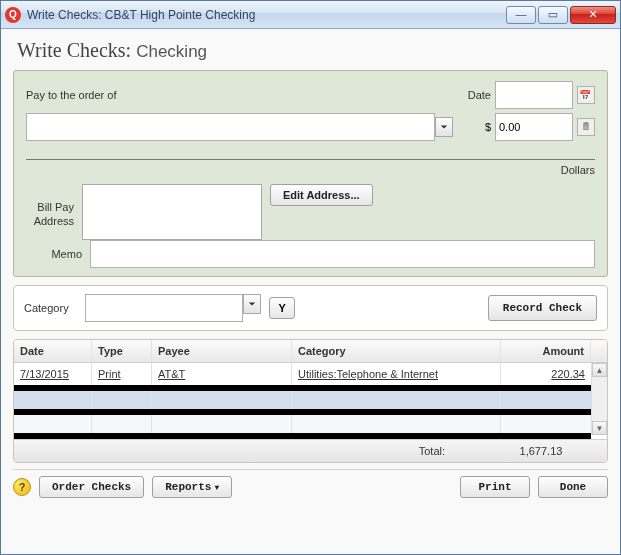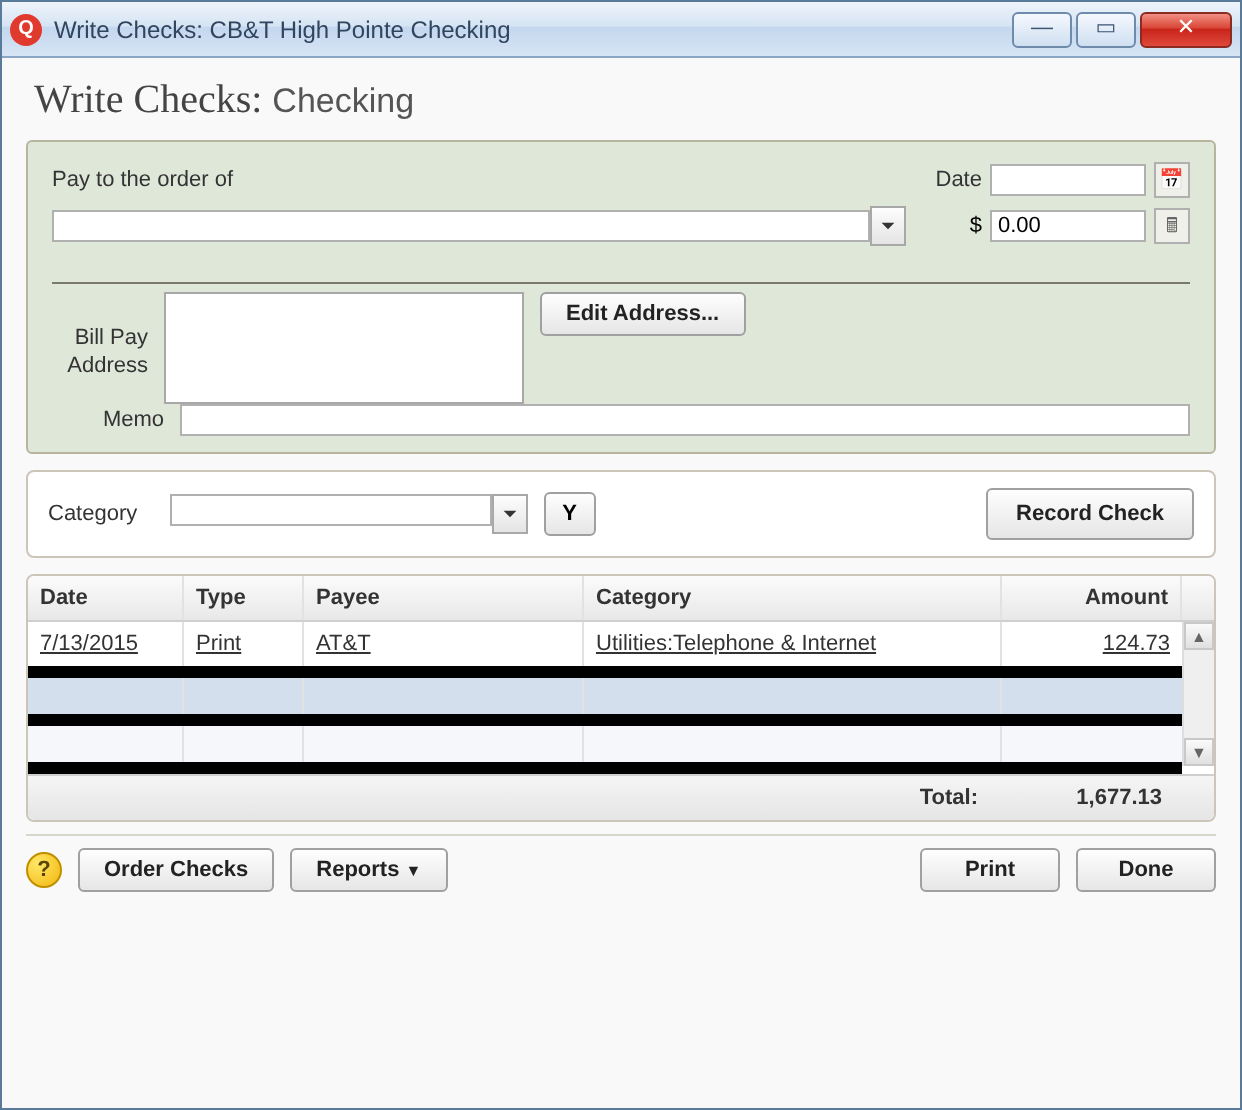--- a/index.html
+++ b/index.html
@@ -99,21 +99,21 @@
   .label {
     color: #333;
     margin-right: 8px;
   }
   select, input[type="text"] {
     font-family: Tahoma, Arial, sans-serif;
     font-size: 11px;
     border: 1px solid #b0b0b0;
     background: #fff;
     padding: 2px 3px;
-    height: 16px;
+    height: 28px;
   }
   select { height: 20px; }
   .check-panel {
     border: 1px solid #b7b59e;
     background: #dfe7d9;
     border-radius: 3px;
     padding: 10px 12px 8px 12px;
     margin-bottom: 8px;
     position: relative;
   }
@@ -184,20 +184,21 @@
     font-size: 11px;
     color: #222;
     height: 22px;
     display: inline-flex;
     align-items: center;
     justify-content: center;
     white-space: nowrap;
   }
   .btn.bold {
     font-weight: bold;
+    font-family: Liberation Mono, monospace;
   }
   .memo-row {
     display: flex;
     align-items: center;
   }
   .memo-row .label { width: 56px; text-align: right; }
   .memo-input { flex: 1; }
   .date-block { display:flex; flex-direction:column; gap:4px; align-items:flex-end; }
   .date-row2 { display:flex; align-items:center; gap:4px; }
   .date-row2 .lbl2 { color:#333; }
@@ -278,25 +279,26 @@
   }
   .reg-row.empty {
     background: #f5f7fa;
     height: 24px;
   }
   .reg-total {
     display:flex;
     background: linear-gradient(to bottom, #f5f5f5, #e5e5e5);
     border-top: 1px solid #cfcfcf;
     padding: 5px 6px;
-    font-weight: bold;
+    font-weight: normal;
     color:#333;
+    gap:44px;
   }
   .reg-total .tlabel { flex:1; text-align:right; padding-right: 12px; }
-  .reg-total .tval { width: 100px; text-align:right; padding-right: 20px; }
+  .reg-total .tval { width: 100px; text-align:center; padding-right: 20px; }
   .balance-row {
     display:flex;
     align-items:center;
     padding: 4px 2px;
     margin-bottom: 4px;
   }
   .balance-row .btn { font-weight:bold; }
   .balance-row .bal-label {
     color:#333;
     margin-left: 100px;
@@ -385,20 +387,21 @@
               <path d="M1 3 L5 7 L9 3 Z"></path>
             </svg>
         </div>
         <div style="width:28px"></div>
         <span class="lbl2" style="margin:0 4px">$</span>
         <input type="text" style="width: 78px;" value="0.00">
         <div class="mini-icon" style="margin-left:4px">🖩</div>
       </div>
 
       <div class="dollars-line"></div>
+      <div class="dollars-label">Dollars</div>
 
       <div class="addr-row">
         <div class="addr-label" style="white-space:pre-line">Bill Pay
 Address</div>
         <textarea class="addr-box" style=""></textarea>
         <button class="btn" style="font-weight:bold">Edit Address...</button>
       </div>
 
       <div class="memo-row">
         <span class="label">Memo</span>
@@ -430,21 +433,21 @@
         <div class="col-amount">Amount</div>
         <div class="col-scroll"></div>
       </div>
       <div style="display:flex">
         <div style="flex:1">
           <div class="reg-row">
             <div class="col-date">7/13/2015</div>
             <div class="col-type">Print</div>
             <div class="col-payee">AT&amp;T</div>
             <div class="col-category">Utilities:Telephone &amp; Internet</div>
-            <div class="col-amount">124.73</div>
+            <div class="col-amount">220.34</div>
           </div>
           <div class="reg-row alt">
             <div class="col-date"></div>
               <div class="col-type"></div>
               <div class="col-payee"></div>
               <div class="col-category"></div>
               <div class="col-amount"></div>
           </div>
           <div class="reg-row empty">
             <div class="col-date"></div>

